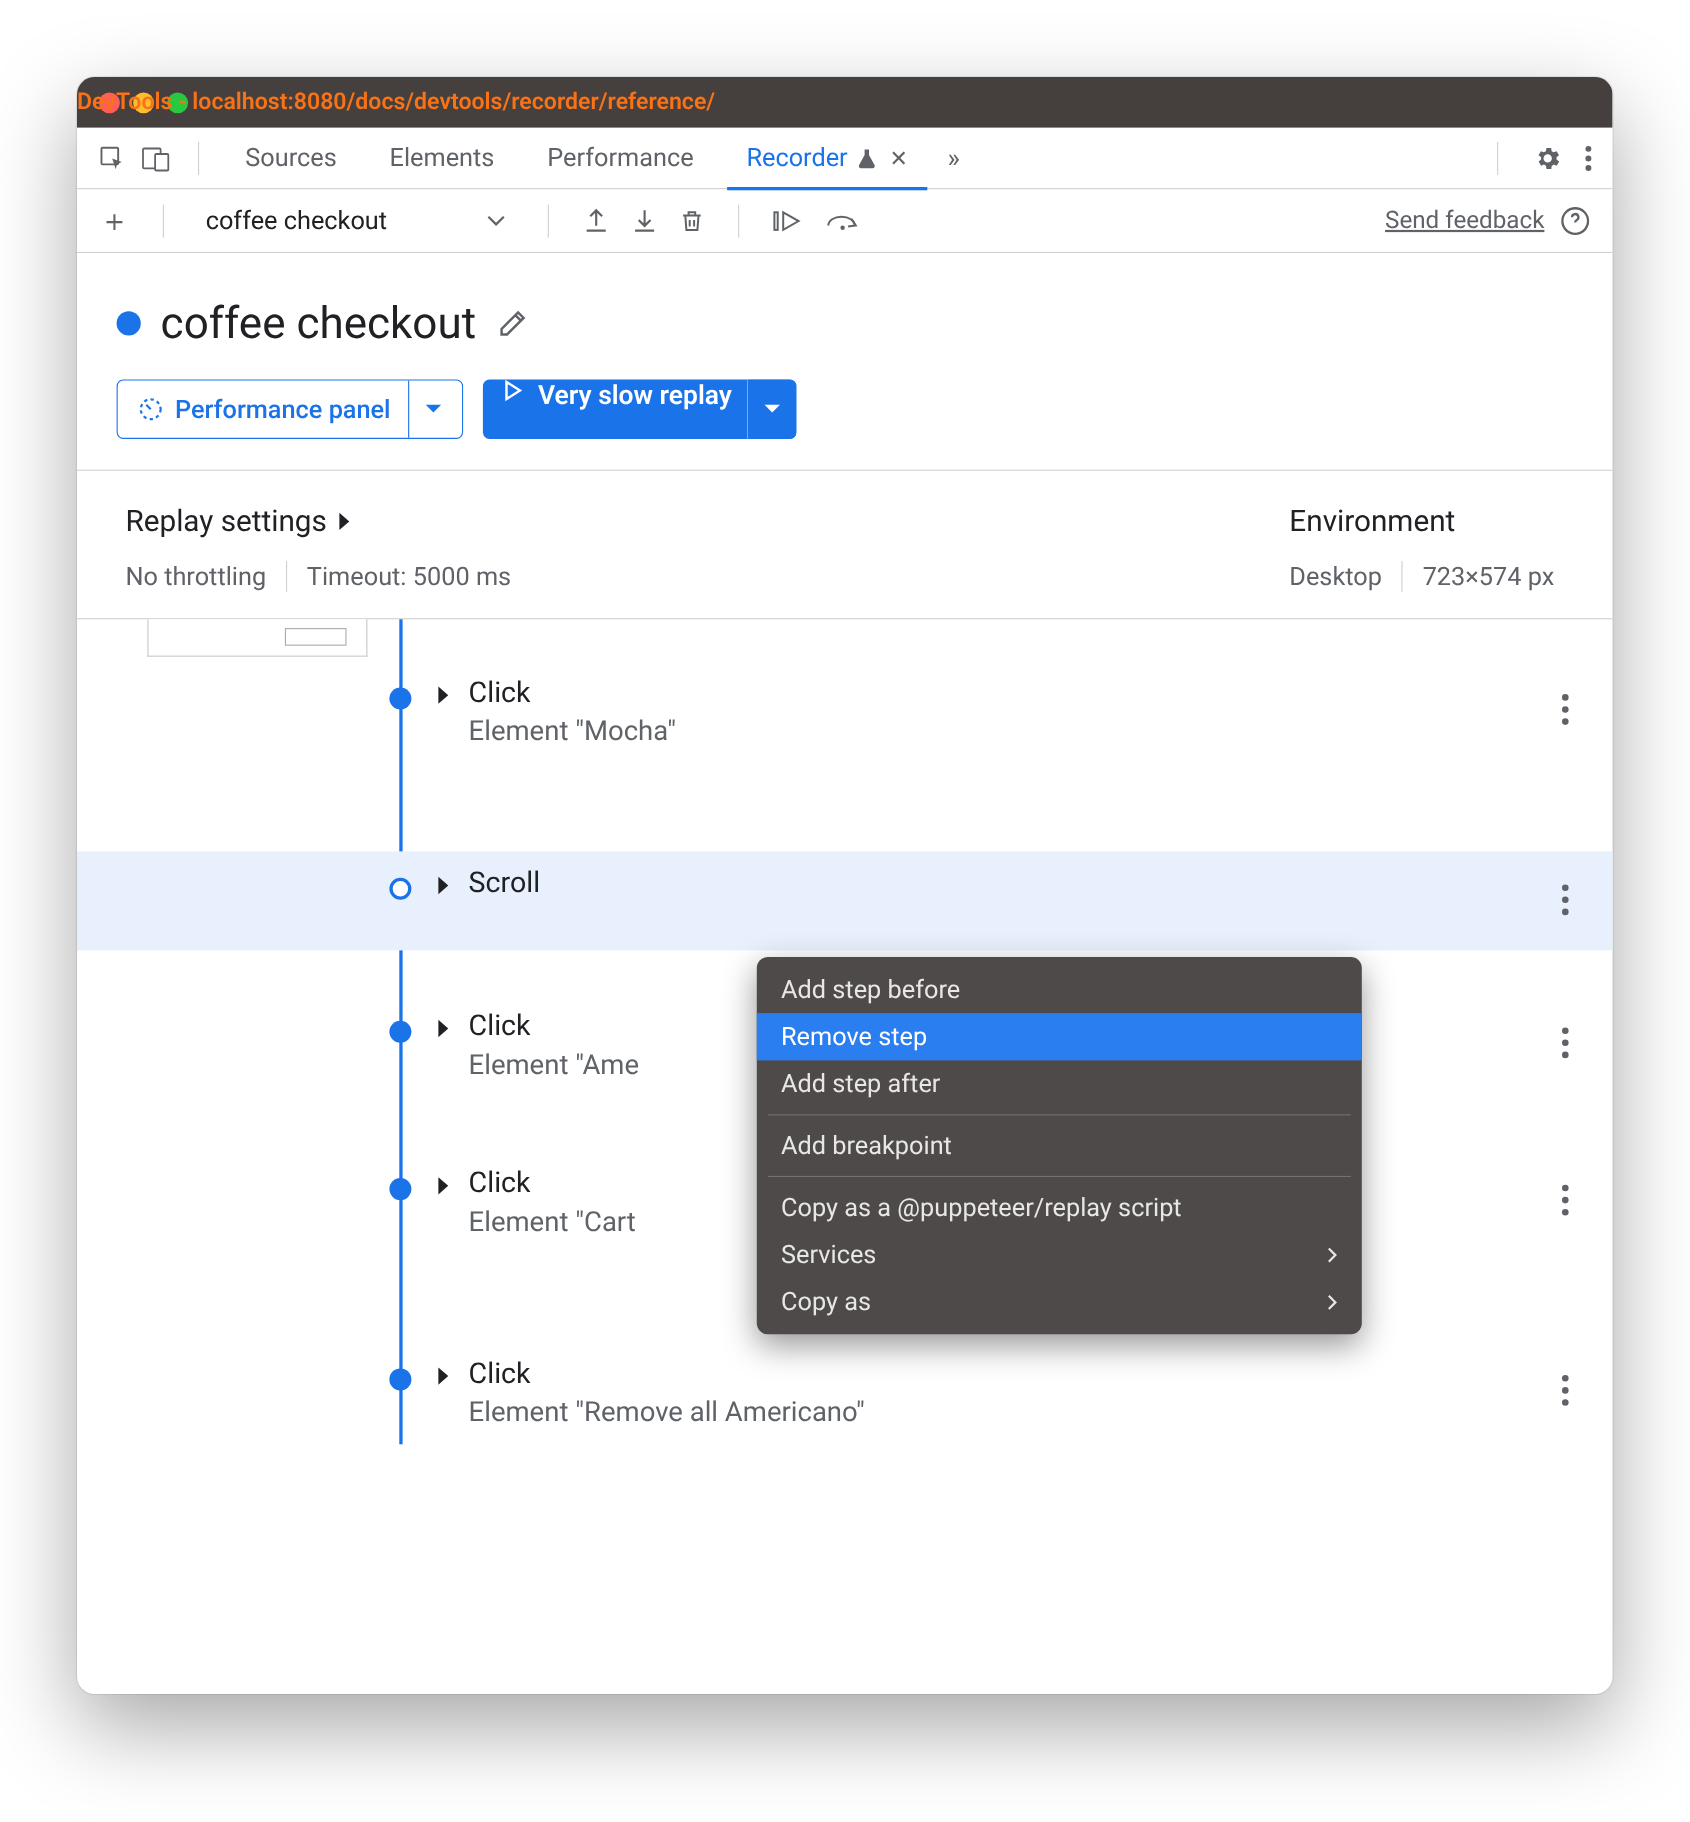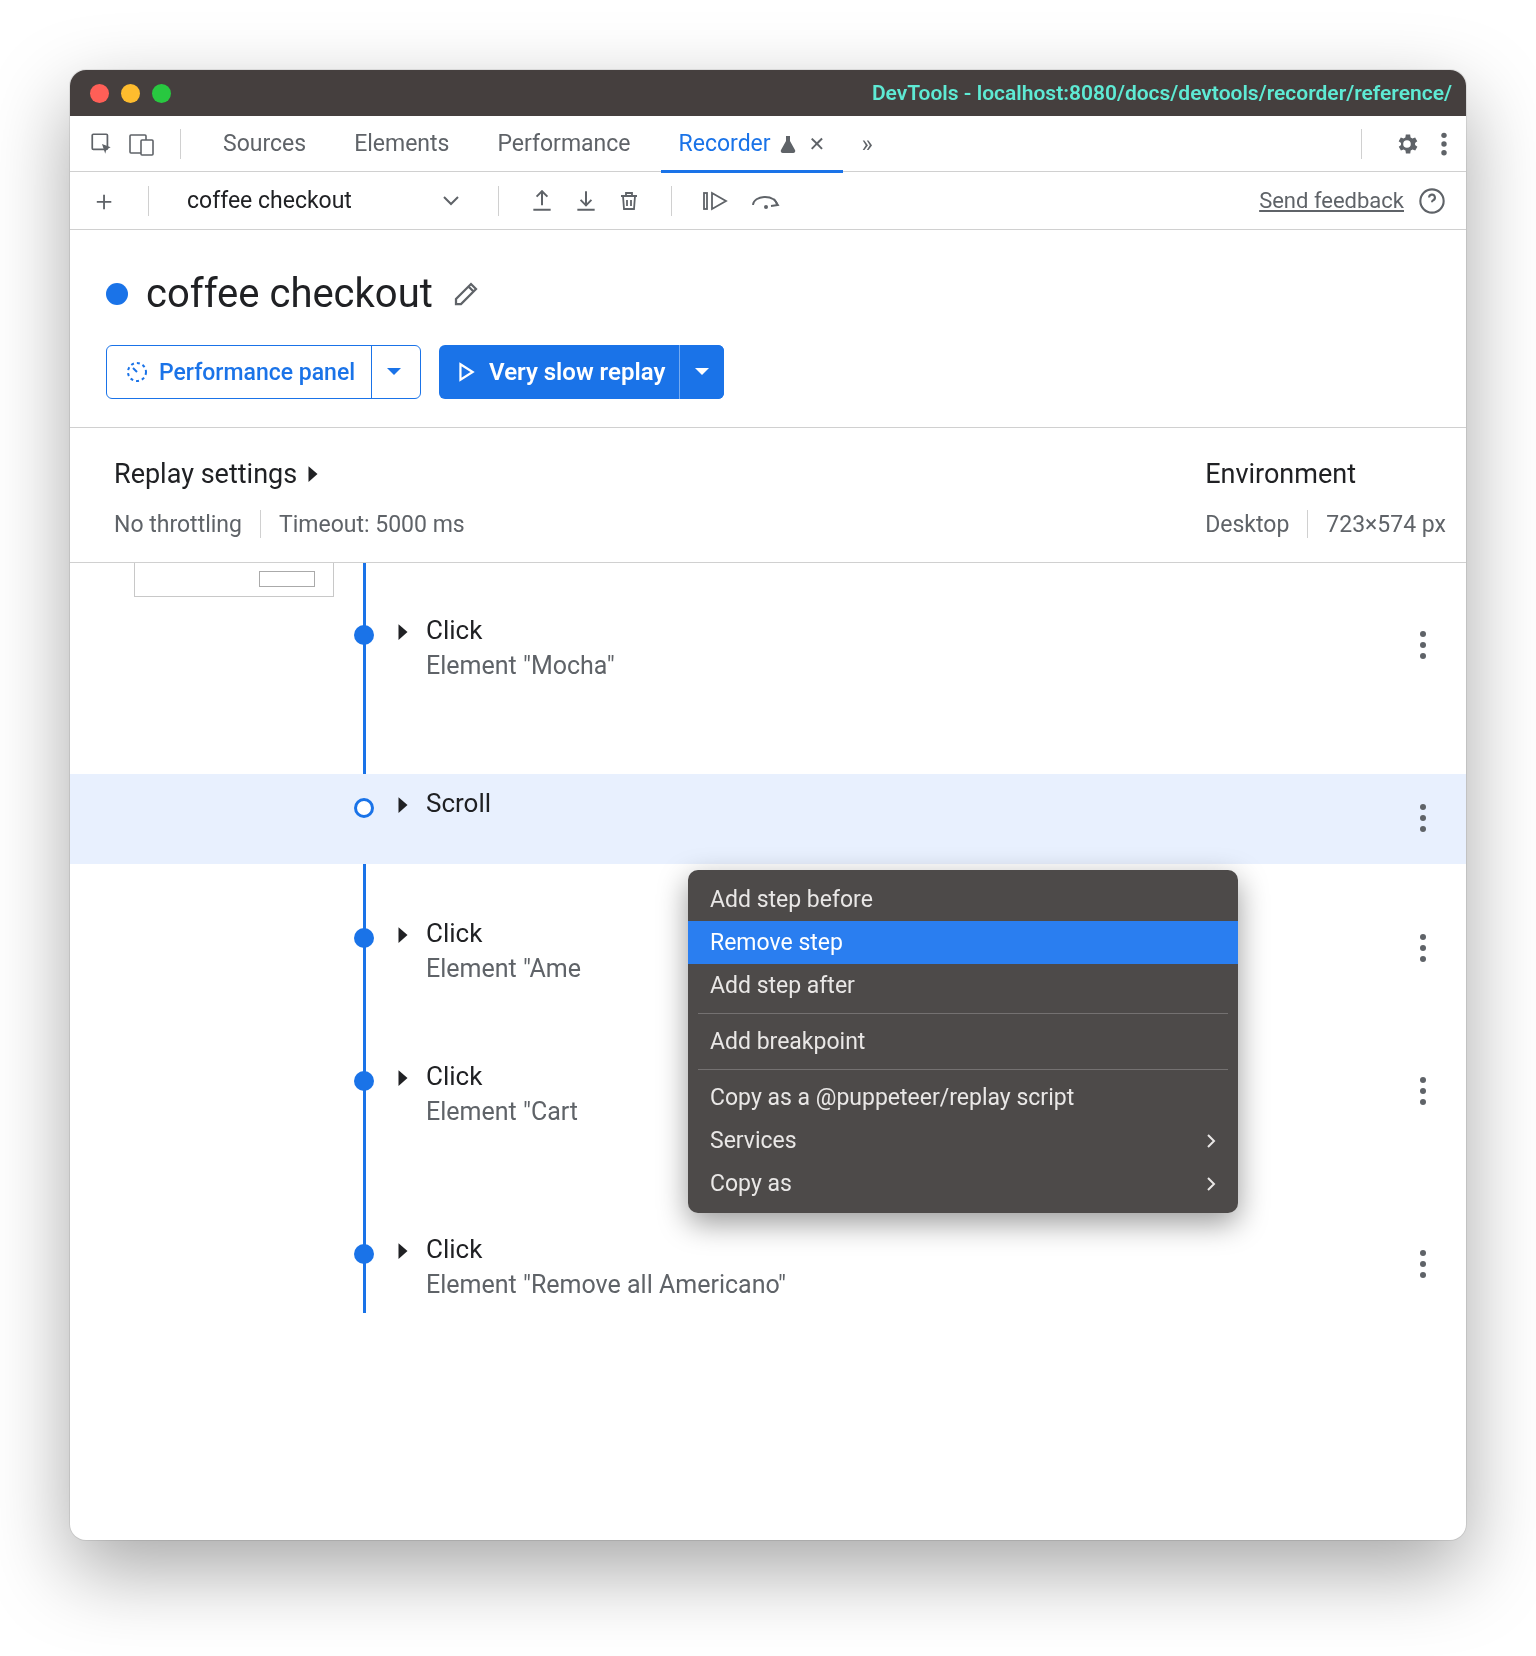--- a/index.html
+++ b/index.html
@@ -29,22 +29,22 @@
     padding: 0 20px;
     position: relative;
   }
   .traffic { display: flex; gap: 12px; }
   .dot { width: 19px; height: 19px; border-radius: 50%; }
   .dot.red { background: #ff5f57; }
   .dot.yellow { background: #febc2e; }
   .dot.green { background: #28c840; }
   .titlebar-title {
     position: absolute; left: 0; right: 14px;
-    text-align: right;
-    color: #5eead4; font-size: 21px; font-weight: 600;
+    text-align: left;
+    color: #f97316; font-size: 21px; font-weight: 600;
     pointer-events: none;
   }
   
   .tabstrip {
     height: 56px;
     border-bottom: 1px solid #d0d0d0;
     display: flex; align-items: center;
     padding: 0 18px;
     gap: 12px;
   }
@@ -85,29 +85,29 @@
   .flow-title { font-size: 40px; color: #202124; }
   .button-row { display: flex; gap: 18px; margin-top: 28px; }
   .btn-outline {
     display: flex; align-items: center; height: 54px;
     border: 1.5px solid #1a73e8; border-radius: 6px;
     color: #1a73e8; font-size: 23px; font-weight: 500;
     padding: 0 18px; gap: 10px;
   }
   .btn-outline .extra { border-left: 1.5px solid #1a73e8; padding-left: 14px; margin-left: 6px; height: 100%; display:flex; align-items:center; }
   .btn-primary {
-    display: flex; align-items: center; height: 54px;
+    display: flex; align-items: flex-start; height: 54px;
     background: #1a73e8; color: #fff; border-radius: 6px;
     font-size: 24px; font-weight: 600; padding: 0 0 0 18px; gap: 14px;
   }
   .btn-primary .extra { background: #1a73e8; border-left: 1px solid rgba(255,255,255,0.4); padding: 0 14px; height: 100%; display:flex; align-items:center; border-radius: 0 6px 6px 0;}
   .thin-sep { height: 1px; background: #d0d0d0; }
   
   .settings-row {
-    display: flex; padding: 30px 20px 24px 44px;
+    display: flex; padding: 30px 53px 24px 44px;
   }
   .settings-left, .settings-right { }
   .settings-right { margin-left: auto; }
   .settings-heading { font-size: 27px; color: #202124; display:flex; align-items:center; gap: 10px; }
   .settings-sub { font-size: 23px; color: #5f6368; margin-top: 20px; display:flex; align-items:center; gap: 18px; }
   .settings-sub .vsep2 { width: 1px; height: 28px; background: #d0d0d0; }
   
   .timeline-area { position: relative; padding-top: 10px; border-top: 1px solid #d0d0d0; }
   .thumb {
     position: absolute; left: 64px; top: 0;

